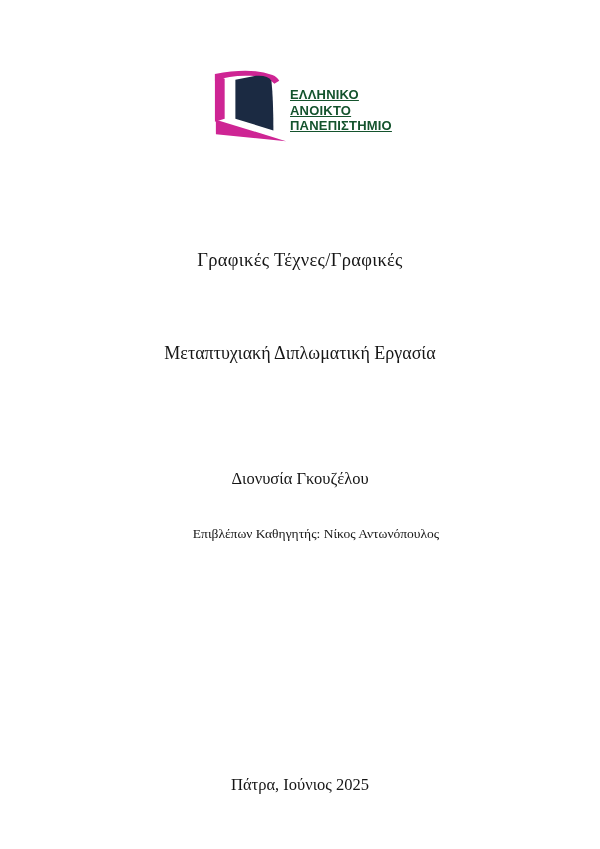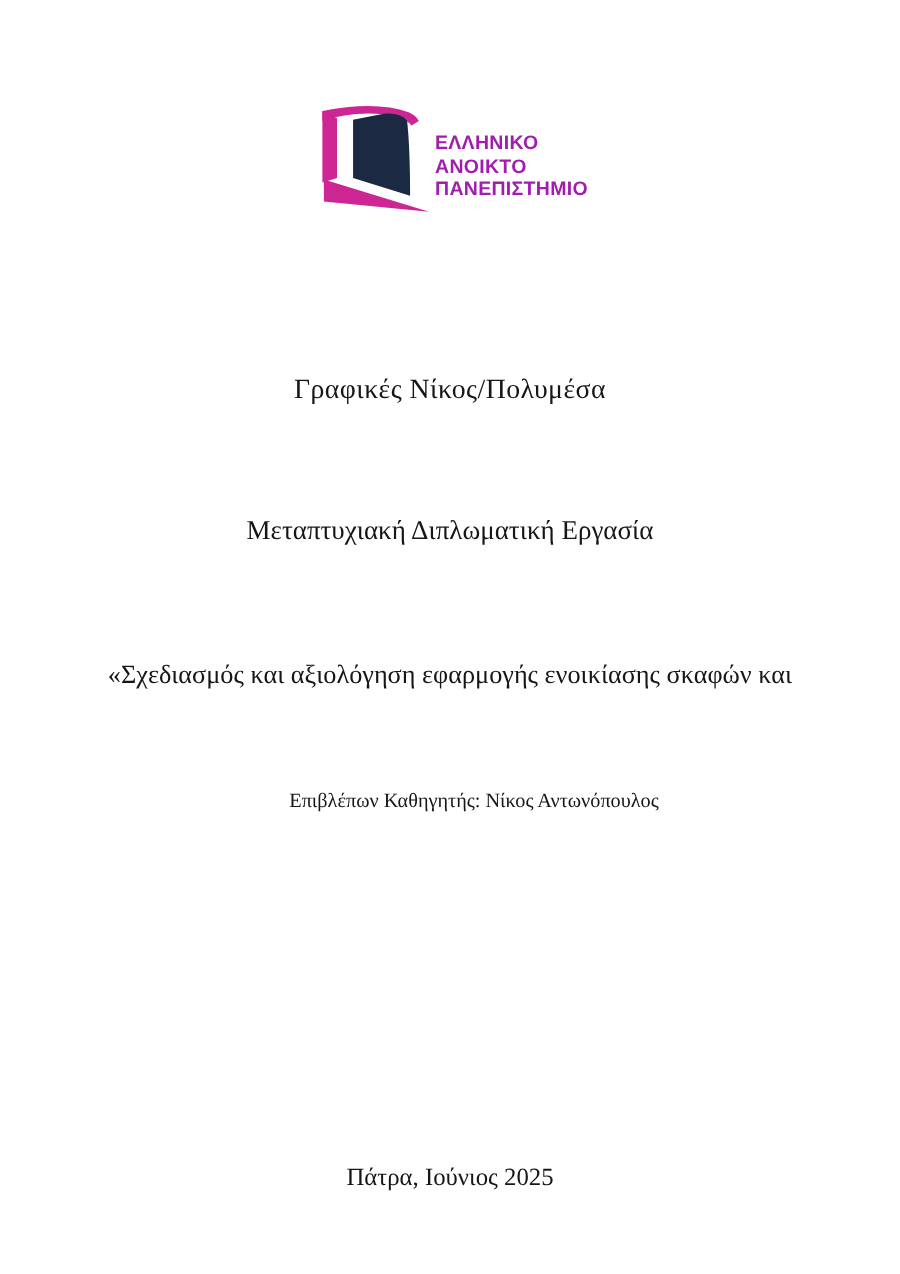--- a/index.html
+++ b/index.html
@@ -37,21 +37,22 @@
     flex: 0 0 auto;
   }
   .logo-text {
     margin-left: 2px;
     padding-top: 17px;
     font-family: "Liberation Sans", "DejaVu Sans", sans-serif;
     font-weight: bold;
     font-size: 13px;
     line-height: 15.5px;
     letter-spacing: 0.2px;
-    color: #a21caf;
+    color: #14532d;
+    text-decoration: underline;
   }
   
   .program-title {
     top: 250px;
     font-size: 18.5px;
     letter-spacing: 0.3px;
   }
   .thesis-type {
     top: 343px;
     font-size: 18px;
@@ -92,26 +93,26 @@
 
       <path d="M24,10 L45,6 Q57,5 61,11 Q63,30 63,62 L24,50 Z" fill="#1B2A42"></path>
     </svg>
     <div class="logo-text">
       <div>ΕΛΛΗΝΙΚΟ</div>
       <div>ΑΝΟΙΚΤΟ</div>
       <div>ΠΑΝΕΠΙΣΤΗΜΙΟ</div>
     </div>
   </div>
 
-  <div class="center-line program-title">Γραφικές Νίκος/Πολυμέσα</div>
+  <div class="center-line program-title">Γραφικές Τέχνες/Γραφικές</div>
 
   <div class="center-line thesis-type">Μεταπτυχιακή Διπλωματική Εργασία</div>
 
   <div class="center-line thesis-title">
-    <div>«Σχεδιασμός και αξιολόγηση εφαρμογής ενοικίασης σκαφών και</div>
   </div>
 
+  <div class="center-line author">Διονυσία Γκουζέλου</div>
 
   <div class="center-line supervisor">Επιβλέπων Καθηγητής: Νίκος Αντωνόπουλος</div>
 
   <div class="center-line place-date">Πάτρα, Ιούνιος 2025</div>
 
 </div>
 
 </body></html>

